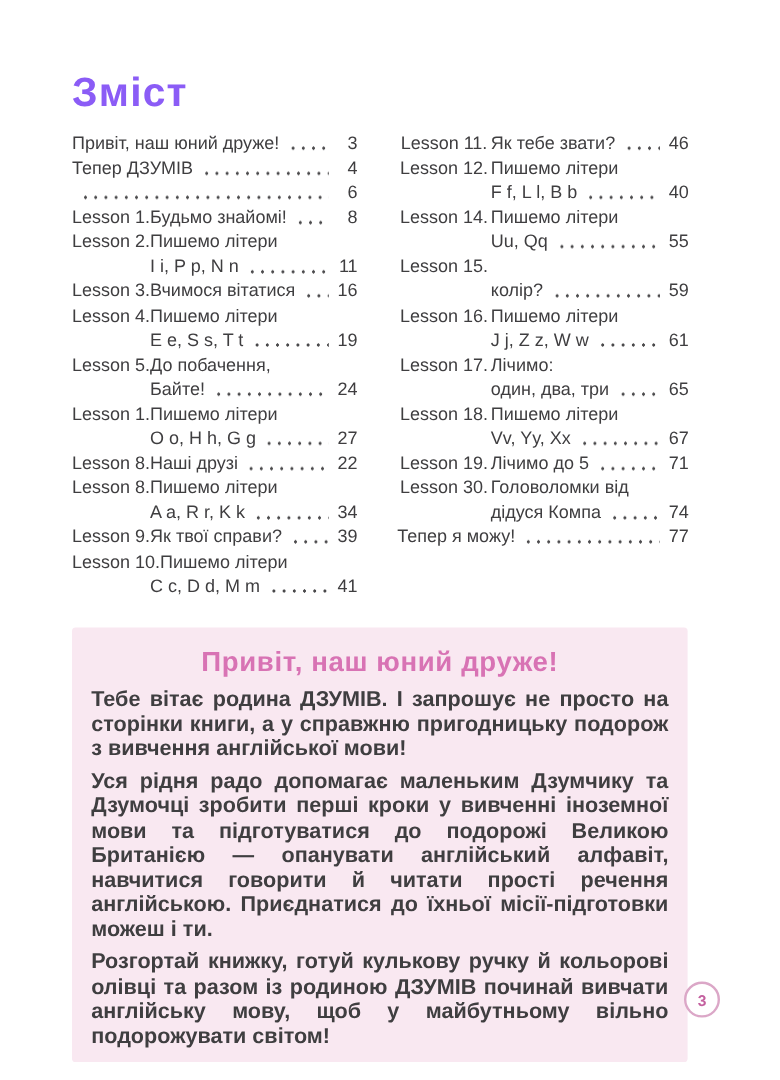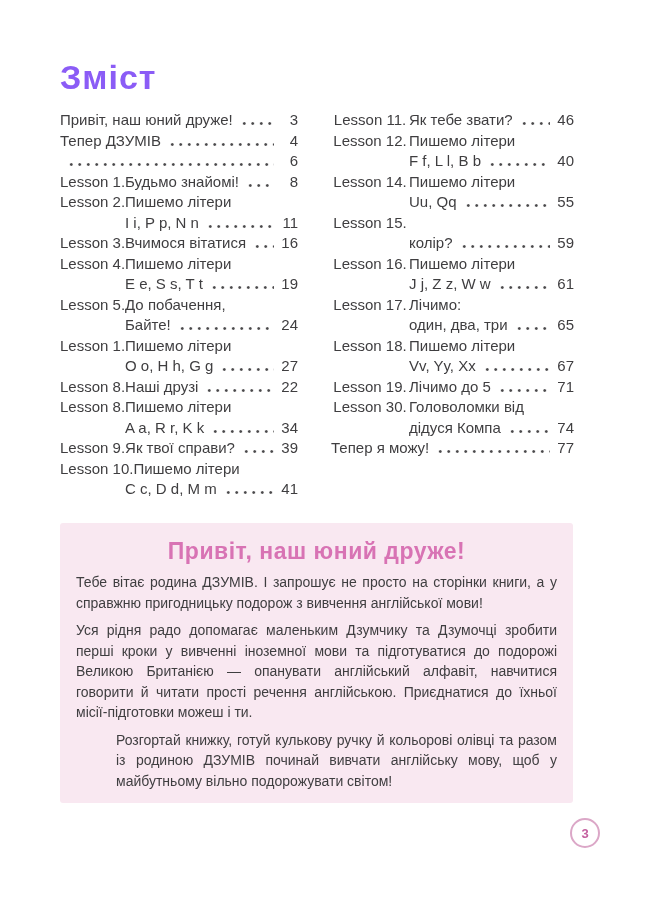--- a/index.html
+++ b/index.html
@@ -60,25 +60,26 @@
   .intro-heading{
     margin:0 0 8px 0;
     text-align:center;
     font-size:23px;line-height:26px;
     font-weight:bold;
     letter-spacing:0.5px;
     color:#d873b4;
   }
   .intro-box p{
     margin:0 0 7px 0;
-    font-size:14px;
+    font-size:18px;
     line-height:20.5px;
     text-align:justify;
-  }
-  .intro-box p:last-child{margin-bottom:0;margin-left:40px;}
+    font-weight:bold;
+  }
+  .intro-box p:last-child{margin-bottom:0;}
   .page-num-circle{
     position:absolute;left:570px;top:818px;
     width:30px;height:30px;
     box-sizing:border-box;
     border:2px solid #dba7c7;
     border-radius:50%;
     display:flex;align-items:center;justify-content:center;
     font-size:13px;font-weight:bold;color:#c4609f;
     background:#ffffff;
   }

